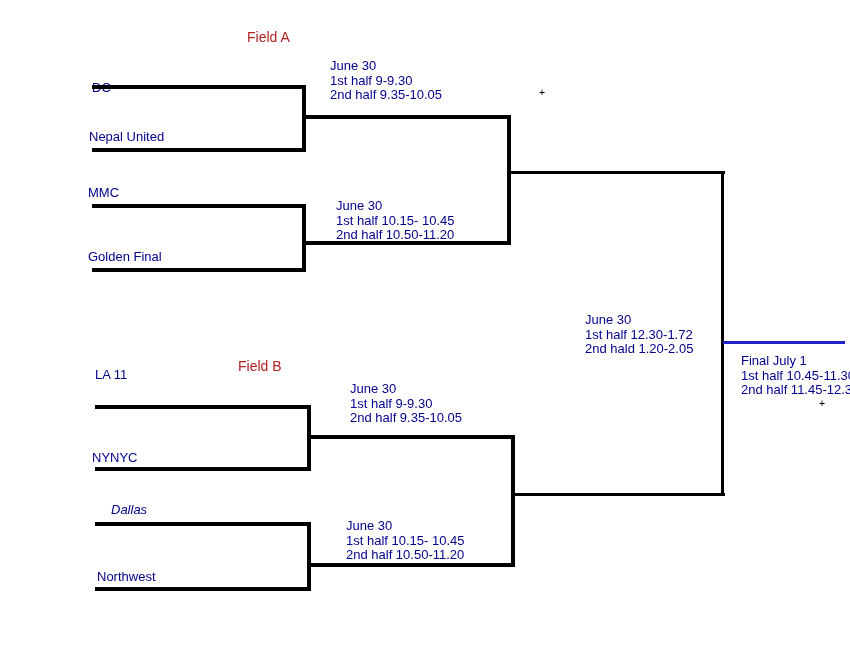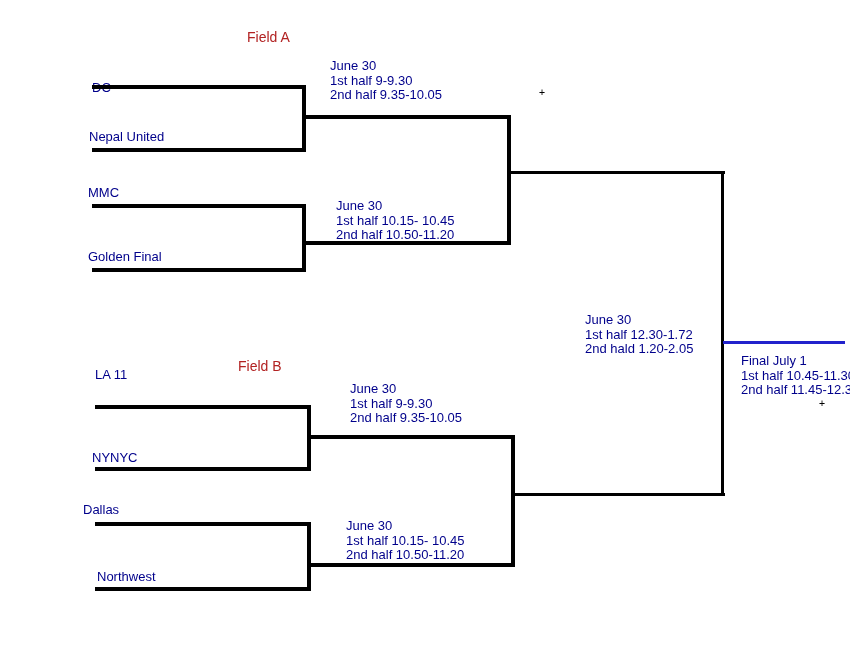--- a/index.html
+++ b/index.html
@@ -52,21 +52,21 @@
   <div class="field-label" style="left:247px;top:30px;">Field A</div>
   <div class="field-label" style="left:238px;top:359px;">Field B</div>
 
   <div class="team" style="left:92px;top:67px;margin-top:14px;">DC</div>
   <div class="team" style="left:89px;top:130px;">Nepal United</div>
   <div class="team" style="left:88px;top:186px;">MMC</div>
   <div class="team" style="left:88px;top:250px;">Golden Final</div>
 
   <div class="team" style="left:95px;top:368px;">LA 11</div>
   <div class="team" style="left:92px;top:451px;">NYNYC</div>
-  <div class="team" style="left:83px;top:503px;">Dallas</div>
+  <div class="team" style="left:111px;top:503px;font-style:italic;">Dallas</div>
   <div class="team" style="left:97px;top:570px;">Northwest</div>
 
   <div class="hline" style="left:92px;top:85px;width:214px;"></div>
   <div class="hline" style="left:92px;top:148px;width:214px;"></div>
   <div class="vline" style="left:302px;top:85px;height:67px;"></div>
   <div class="hline" style="left:302px;top:115px;width:209px;"></div>
 
   <div class="hline" style="left:92px;top:204px;width:214px;"></div>
   <div class="hline" style="left:92px;top:268px;width:214px;"></div>
   <div class="vline" style="left:302px;top:204px;height:68px;"></div>

